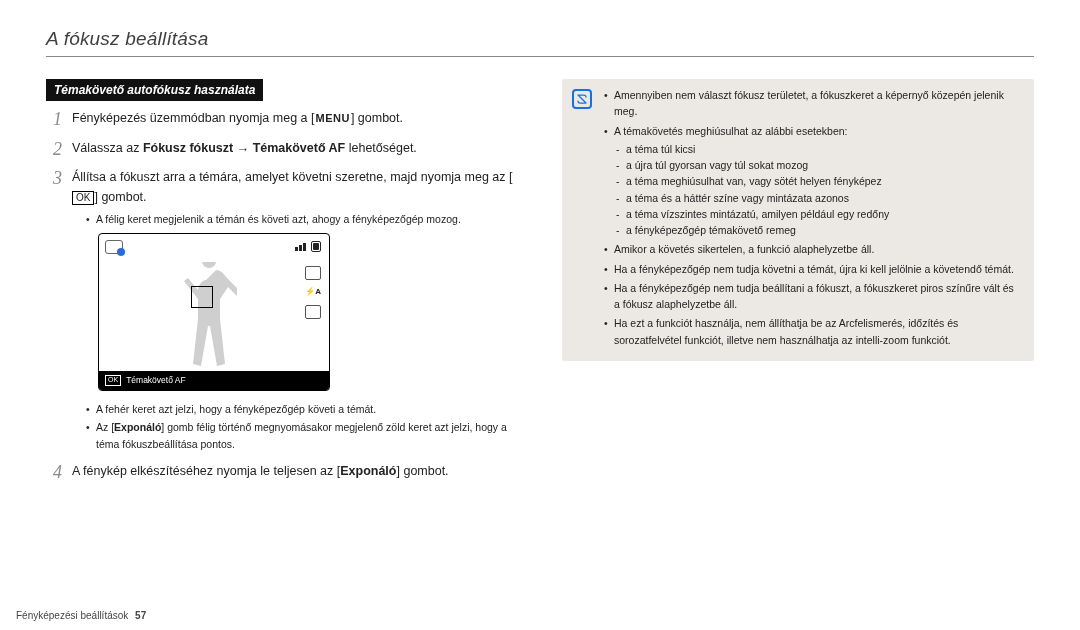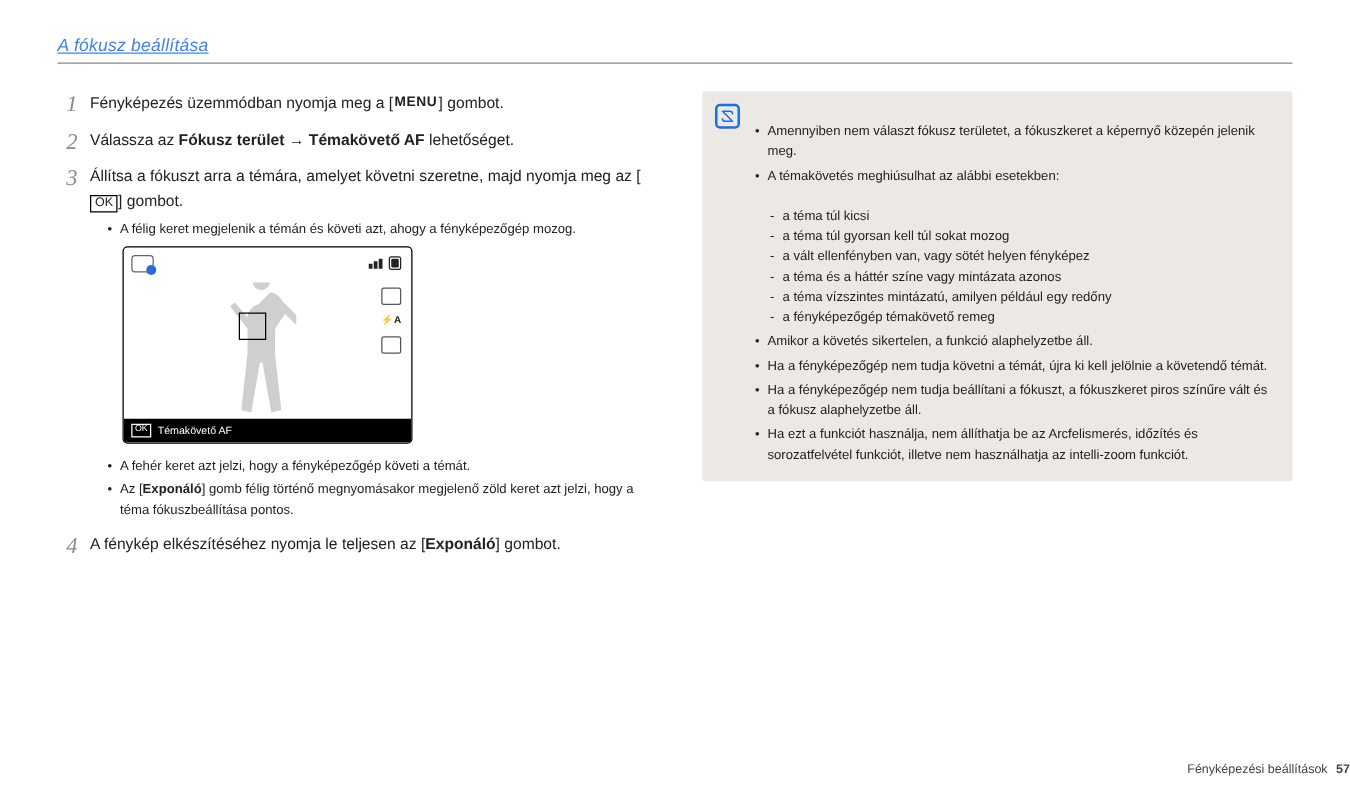--- a/index.html
+++ b/index.html
@@ -6,29 +6,28 @@
   body {
     font-family: -apple-system, "Segoe UI", Arial, sans-serif;
     background: #fff;
     color: #222;
     width: 1080px;
     height: 630px;
     padding: 28px 46px 10px 46px;
     position: relative;
   }
   .header {
-    font-size: 14px;
-    color: #3b82f6;
+    font-size: 19px;
+    color: #404040;
     font-style: italic;
     font-weight: 300;
     letter-spacing: .2px;
     padding-bottom: 6px;
     border-bottom: 1px solid #888;
     margin-bottom: 22px;
-    text-decoration: underline;
   }
   .columns { display: flex; gap: 44px; }
   .col-left { flex: 1 1 50%; }
   .col-right { flex: 1 1 50%; }
   .section-title {
     display: inline-block;
     background: #111;
     color: #fff;
     font-weight: 700;
     font-style: italic;
@@ -126,71 +125,72 @@
   .label-bar {
     position: absolute; left: 0; right: 0; bottom: 0;
     background: #000; color: #fff;
     font-size: 8.5px; padding: 3px 6px;
     display: flex; align-items: center; gap: 5px;
   }
   .label-bar .ok-glyph { border-color: #fff; color: #fff; font-size: 7px; padding: 0 2px; }
 
   .note-box {
     background: #ece9e4;
-    padding: 24px 12px 10px 42px;
+    padding: 8px 12px 10px 42px;
     font-size: 10.5px;
     line-height: 1.55;
     position: relative;
     border-radius: 2px;
   }
   .note-icon {
     position: absolute; left: 10px; top: 10px;
     width: 20px; height: 20px;
     border: 2px solid #1a6fe3;
     border-radius: 4px;
     color: #1a6fe3;
     display: flex; align-items: center; justify-content: center;
   }
   .note-icon svg { width: 12px; height: 12px; }
   .outer-list { list-style: none; }
   .outer-list > li {
     position: relative; padding-left: 10px; margin-bottom: 3px;
   }
   .outer-list > li::before { content: "•"; position: absolute; left: 0; }
-  .inner-list { list-style: none; margin-top: 16px; }
+  .inner-list { list-style: none; margin-top: 2px; }
   .inner-list > li { position: relative; padding-left: 12px; }
   .inner-list > li::before { content: "-"; position: absolute; left: 2px; }
 
   .footer {
-    position: absolute; bottom: 9px; left: 0; right: 0;
-    text-align: right; font-size: 10px; color: #444;
+    position: absolute; bottom: 9px; left: 16px; right: 0;
+    text-align: left; font-size: 10px; color: #444;
   }
   .footer .pg { font-weight: 700; margin-left: 4px; }
   strong { font-weight: 700; }
 </style>
 </head>
 <body>
 
 <div class="header">A fókusz beállítása</div>
 
 <div class="columns">
   <div class="col-left">
+    <div class="section-title">Témakövető autofókusz használata</div>
 
     <ol class="steps">
       <li class="step">
         <div class="step-num">1</div>
         <div class="step-body">
           <span>Fényképezés üzemmódban nyomja meg a [</span><span class="btn-glyph">MENU</span><span>] gombot.</span>
         </div>
       </li>
 
       <li class="step">
         <div class="step-num">2</div>
         <div class="step-body">
-          <span>Válassza az </span><strong>Fókusz terület</strong><span> → </span><strong>Témakövető AF</strong><span> lehetőséget.</span>
+          <span>Válassza az </span><strong>Fókusz fókuszt</strong><span> → </span><strong>Témakövető AF</strong><span> lehetőséget.</span>
         </div>
       </li>
 
       <li class="step">
         <div class="step-num">3</div>
         <div class="step-body">
           <span>Állítsa a fókuszt arra a témára, amelyet követni szeretne, majd nyomja meg az [</span><span class="ok-glyph">OK</span><span>] gombot.</span>
           <ul class="sub-bullets">
             <li>A félig keret megjelenik a témán és követi azt, ahogy a fényképezőgép mozog.</li>
           </ul>
@@ -246,22 +246,22 @@
         <svg viewBox="0 0 24 24">
             <path fill="none" stroke="#1a6fe3" stroke-width="2.5" stroke-linecap="round" d="M4 4 L20 20 M4 16 Q4 20 8 20 L18 20 M20 8 Q20 4 16 4 L6 4"></path>
           </svg>
       </div>
       <ul class="outer-list">
         <li>Amennyiben nem választ fókusz területet, a fókuszkeret a képernyő közepén jelenik meg.</li>
         <li>
           <span>A témakövetés meghiúsulhat az alábbi esetekben:</span>
           <ul class="inner-list">
             <li>a téma túl kicsi</li>
-            <li>a téma túl gyorsan kell túl sokat mozog</li>
-            <li>a vált ellenfényben van, vagy sötét helyen fényképez</li>
+            <li>a újra túl gyorsan vagy túl sokat mozog</li>
+            <li>a téma meghiúsulhat van, vagy sötét helyen fényképez</li>
             <li>a téma és a háttér színe vagy mintázata azonos</li>
             <li>a téma vízszintes mintázatú, amilyen például egy redőny</li>
             <li>a fényképezőgép témakövető remeg</li>
           </ul>
         </li>
         <li>Amikor a követés sikertelen, a funkció alaphelyzetbe áll.</li>
         <li>Ha a fényképezőgép nem tudja követni a témát, újra ki kell jelölnie a követendő témát.</li>
         <li>Ha a fényképezőgép nem tudja beállítani a fókuszt, a fókuszkeret piros színűre vált és a fókusz alaphelyzetbe áll.</li>
         <li>Ha ezt a funkciót használja, nem állíthatja be az Arcfelismerés, időzítés és sorozatfelvétel funkciót, illetve nem használhatja az intelli-zoom funkciót.</li>
       </ul>

